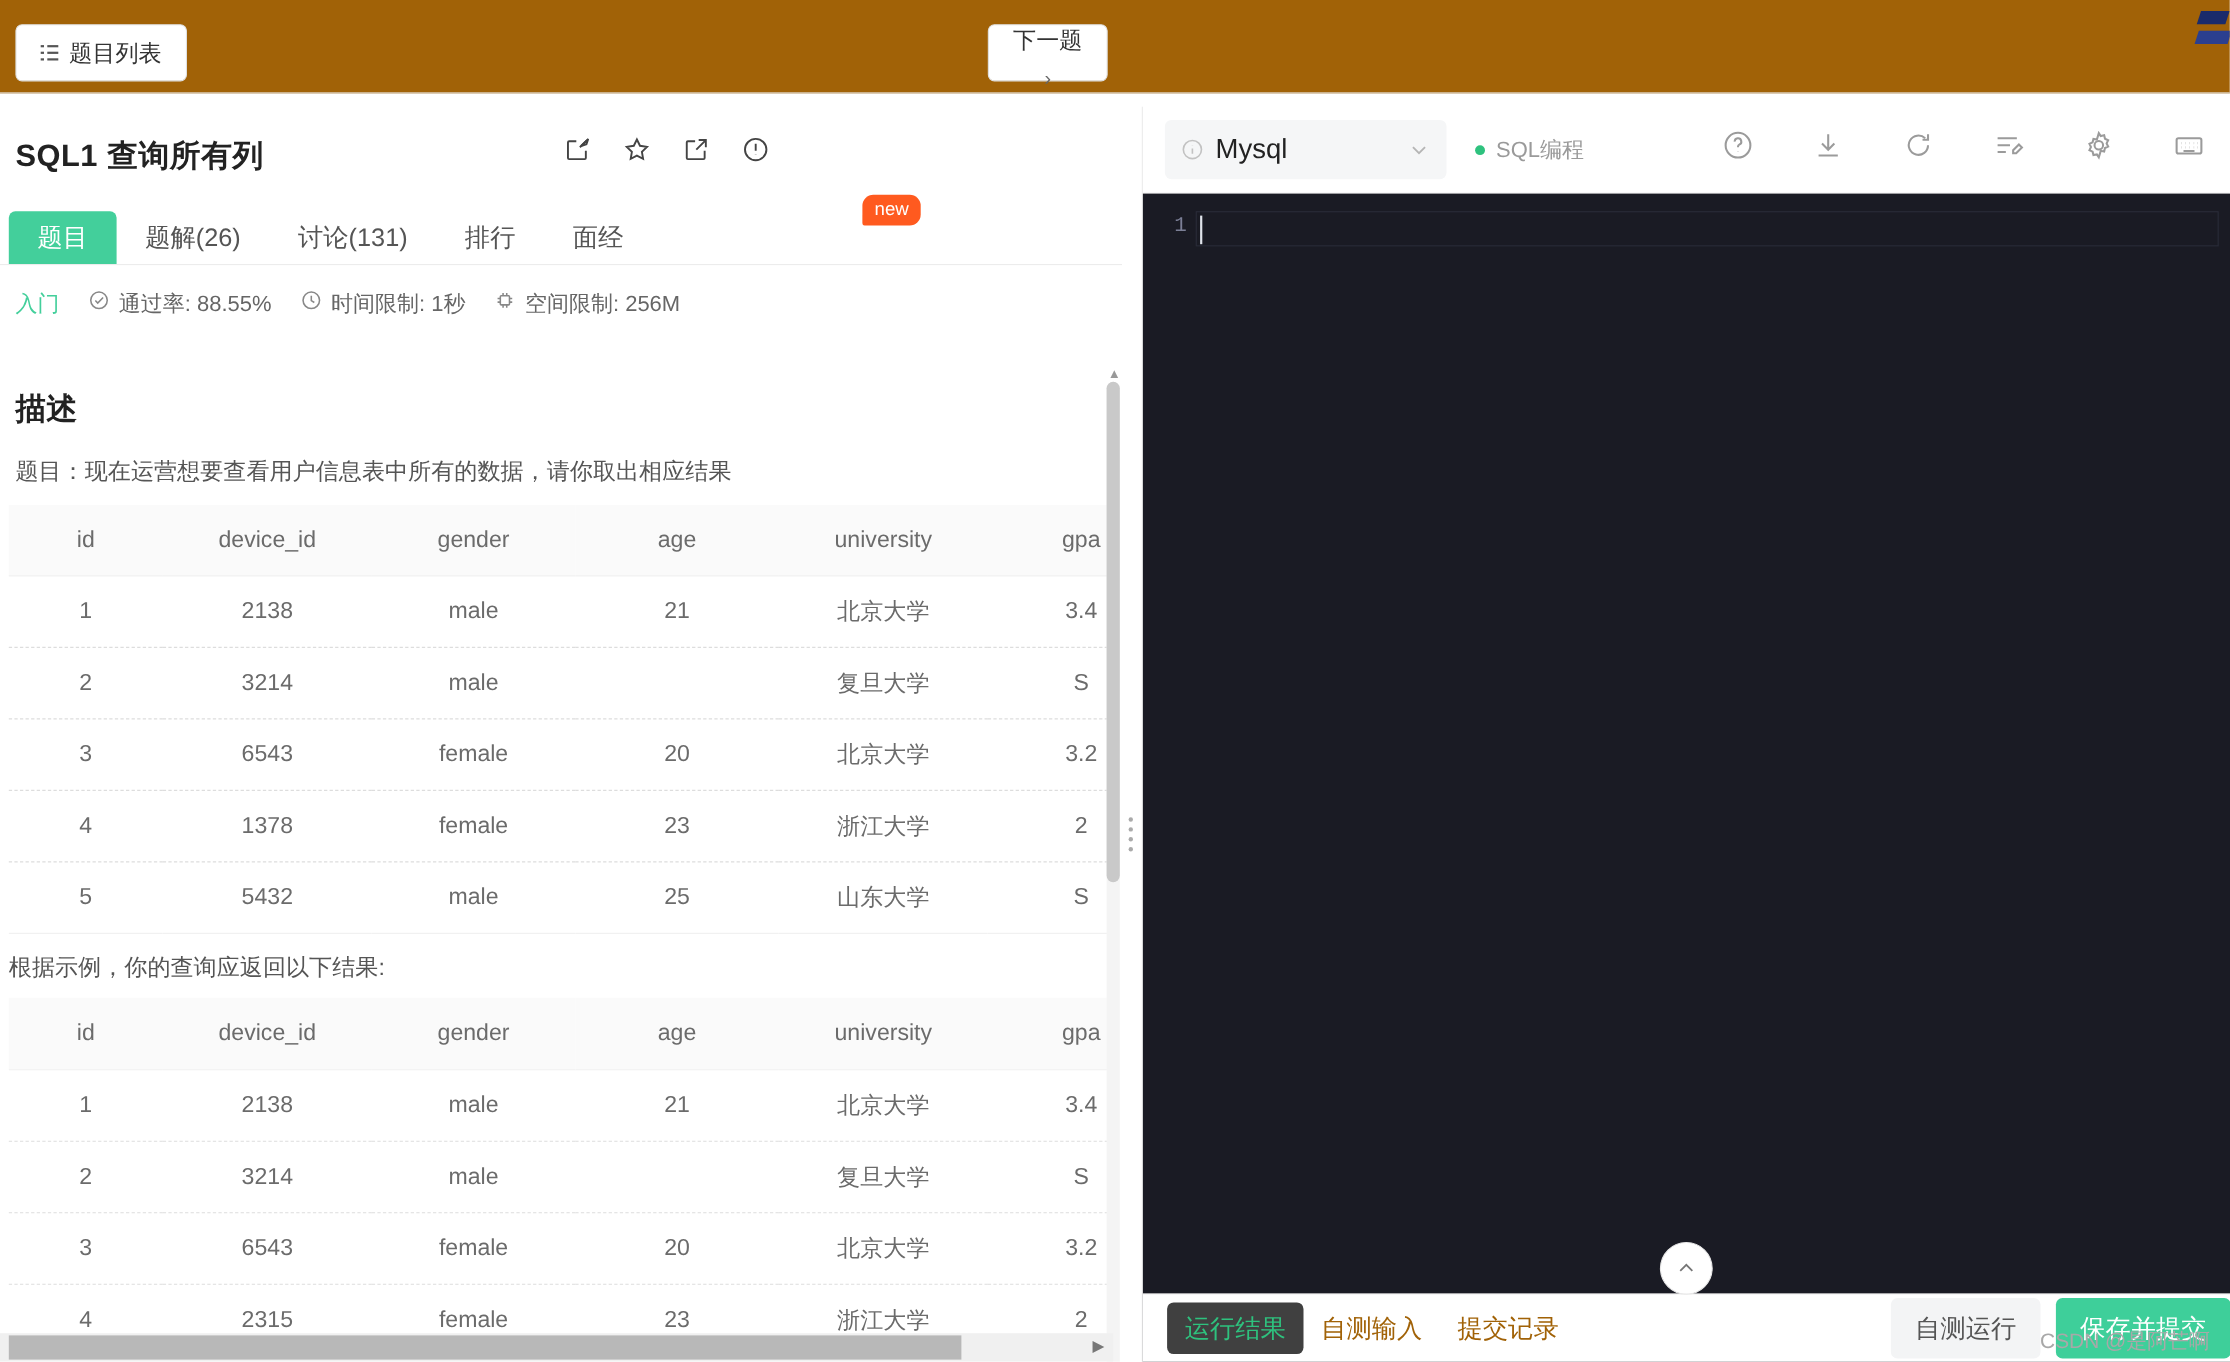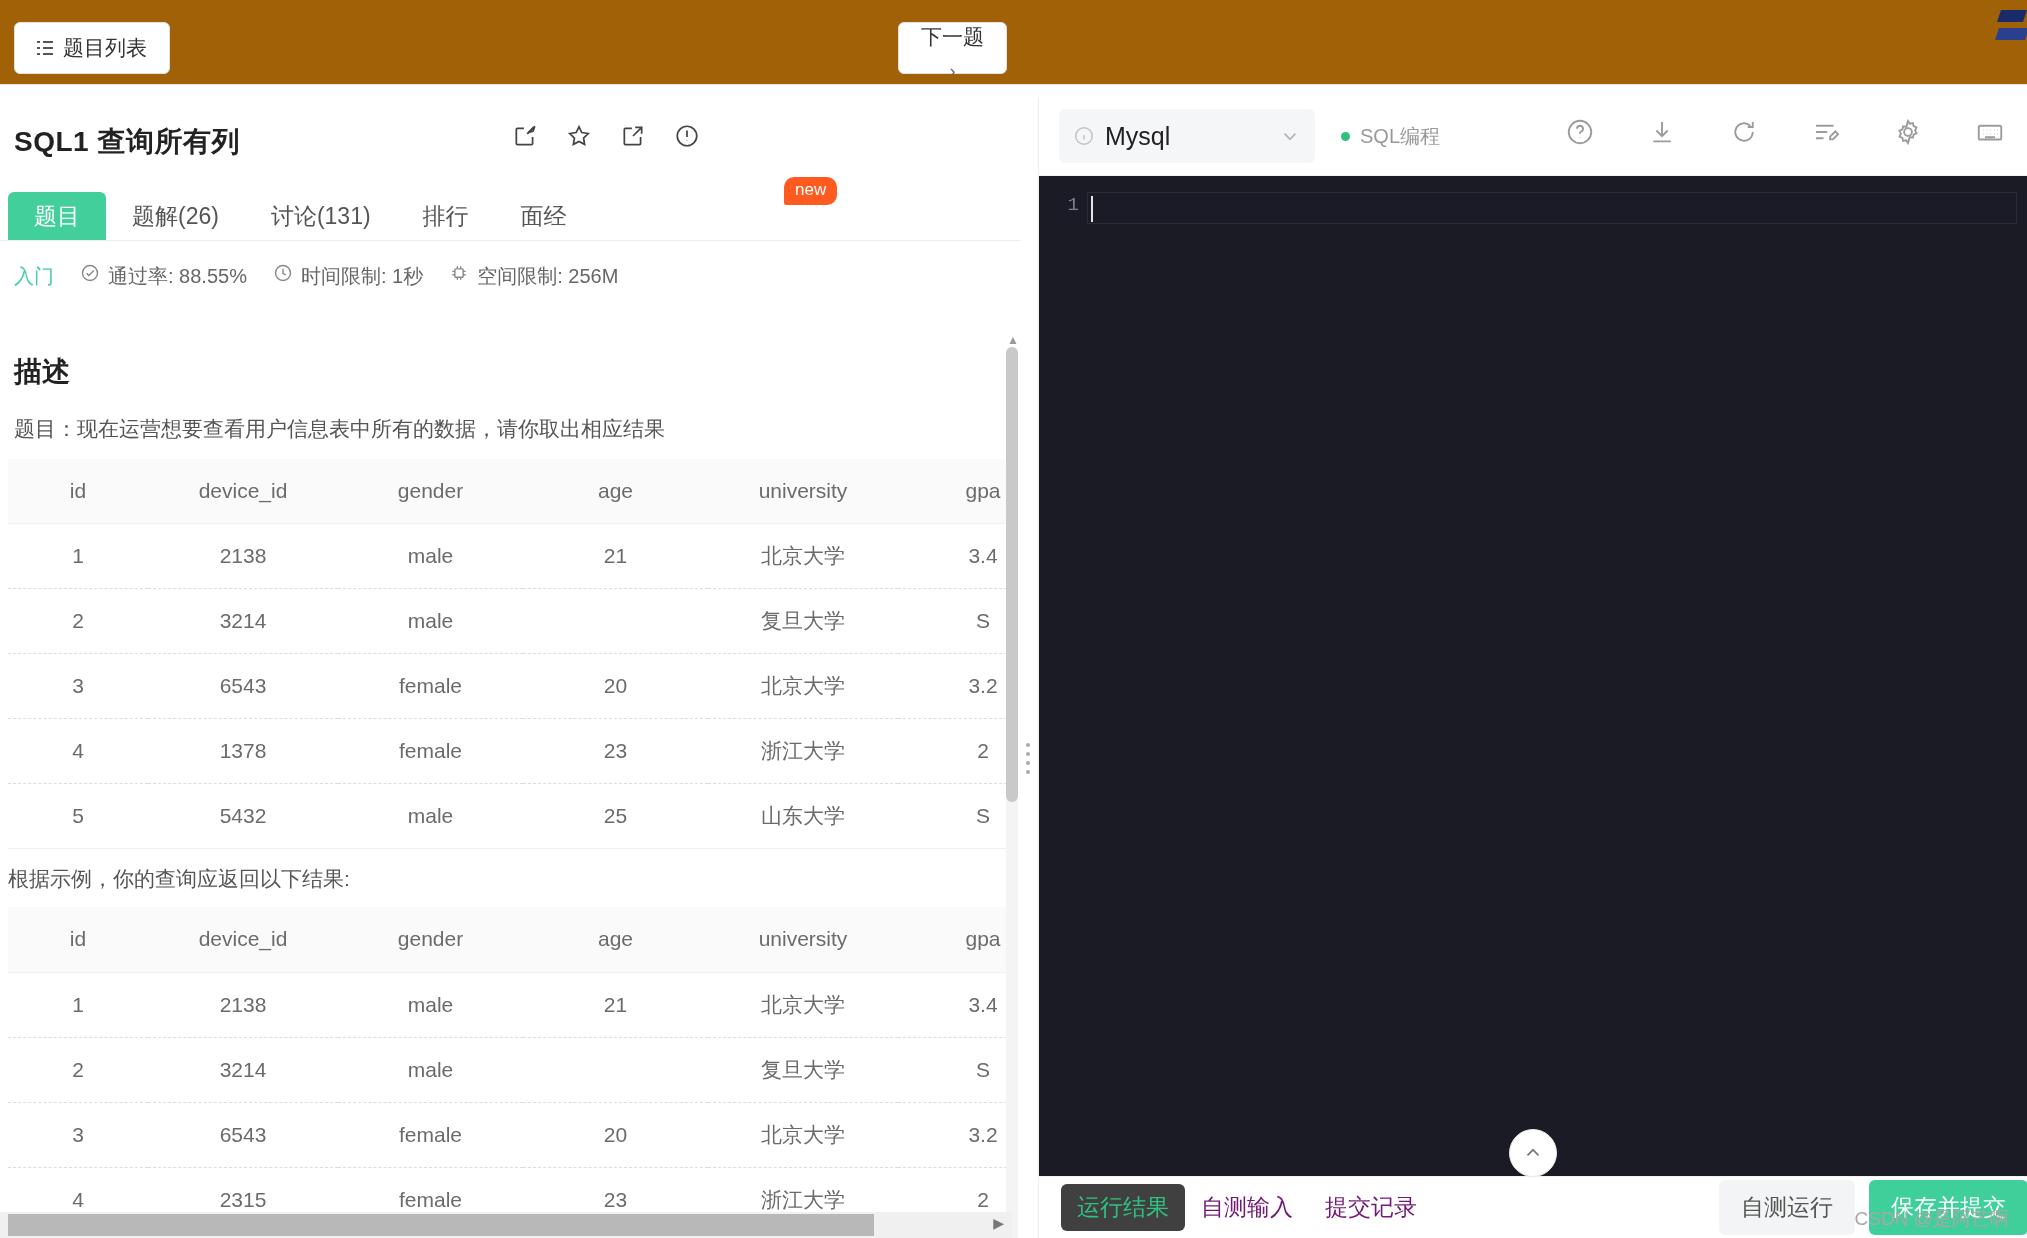--- a/index.html
+++ b/index.html
@@ -163,21 +163,21 @@
     width: 48px; height: 48px; border-radius: 50%; background: #fff;
     border: 1px solid #e8e8e8; display:flex; align-items:center; justify-content:center;
     color:#777; font-size: 20px; cursor:pointer; z-index: 5;
   }
 
   .bottom-bar {
     position: absolute; left: 0; bottom: 0; width: 989px; height: 62px;
     background: #fff; display:flex; align-items:center; padding-left: 22px; gap: 0;
     border-top: 1px solid #f2f2f2;
   }
-  .bt { font-size: 23px; color: #701a75; padding: 8px 16px; border-radius: 6px; cursor:pointer; }
+  .bt { font-size: 23px; color: #a16207; padding: 8px 16px; border-radius: 6px; cursor:pointer; }
   .bt.active { color: #2ec27e; background: #404040; }
   .bt-spacer { flex: 1; }
   .btn-run {
     font-size: 23px; color:#555; background:#f3f4f5; border-radius:6px;
     padding: 12px 22px; cursor:pointer; margin-right: 14px;
   }
   .btn-submit {
     font-size: 23px; color:#fff; background:#3ecf9a; border-radius:6px;
     padding: 12px 22px; cursor:pointer; white-space: nowrap; overflow: hidden;
   }

